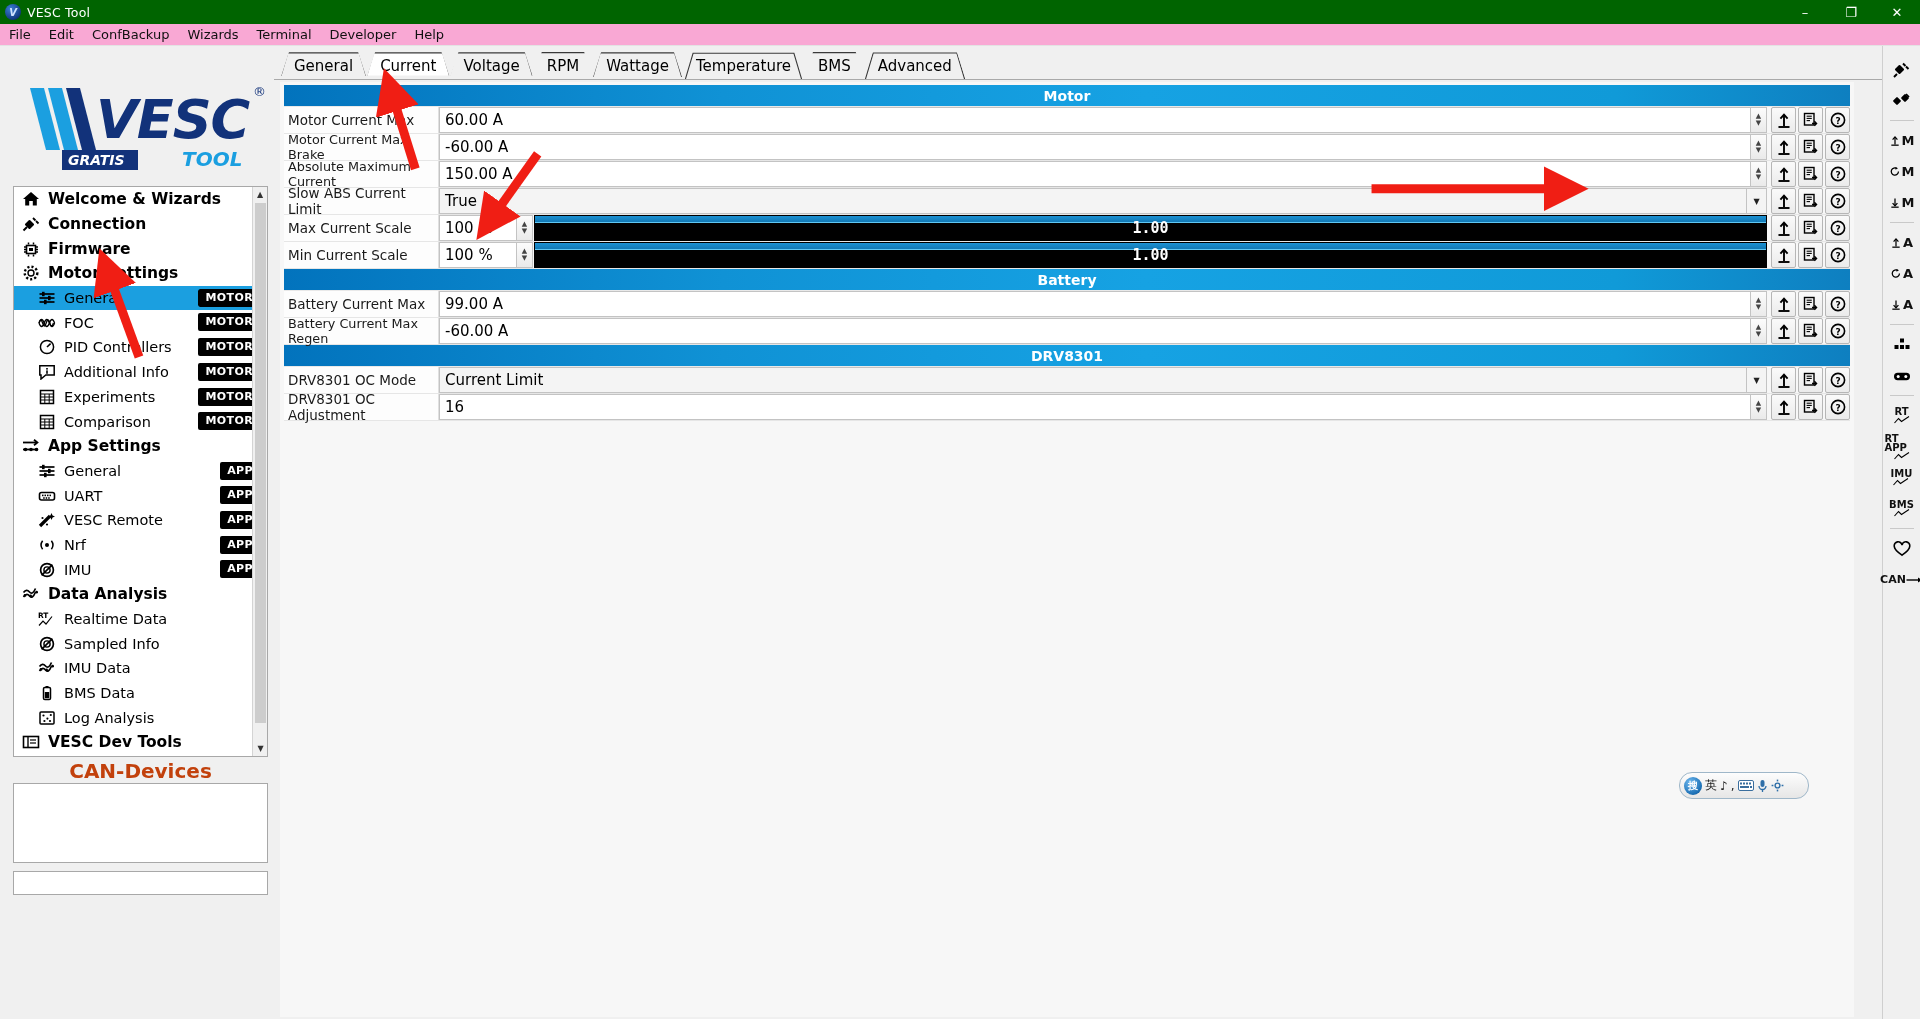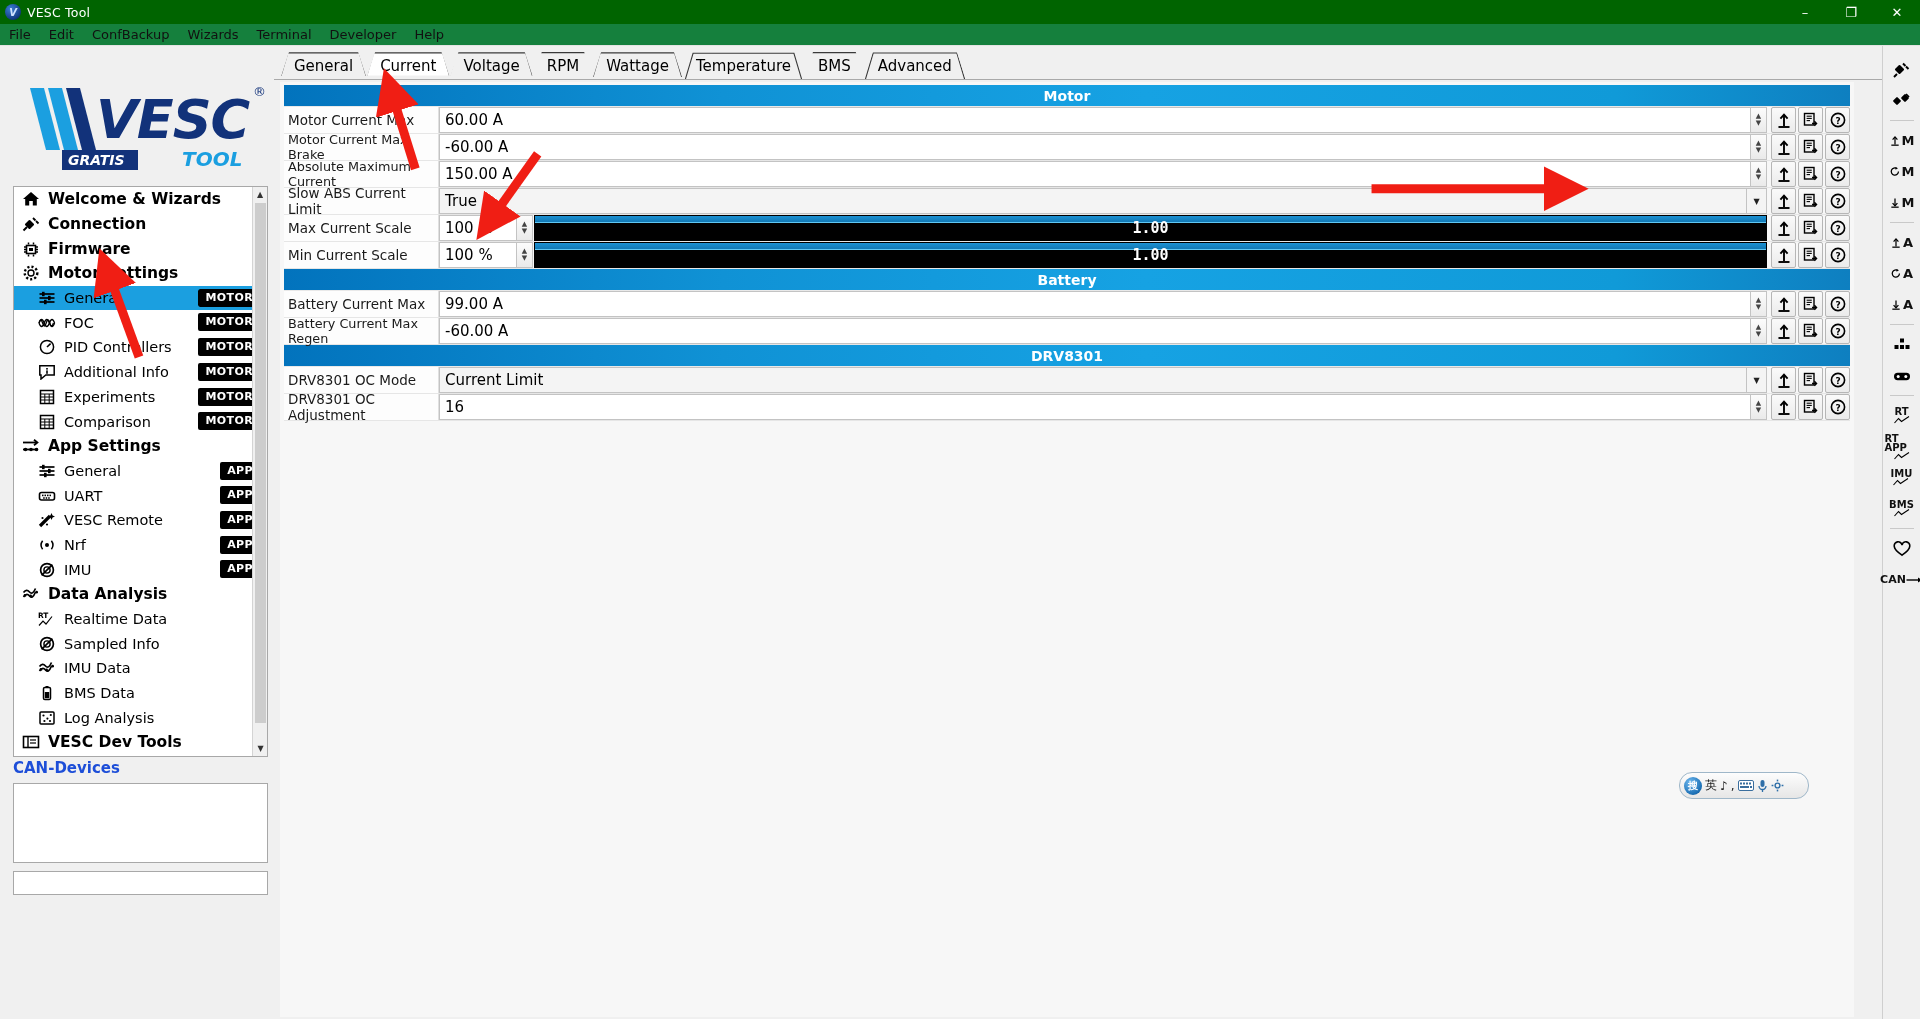--- a/index.html
+++ b/index.html
@@ -27,21 +27,21 @@
   }
   #titlebar .title-text { letter-spacing: .2px; }
   #win-ctl { position: absolute; right: 0; top: 0; height: 24px; display: flex; }
   #win-ctl .wb {
     width: 46px; height: 24px; display: flex; align-items: center; justify-content: center;
     color: #fff; font-size: 13px; line-height: 1;
   }
 
   
   #menubar {
-    height: 22px; background: #15803d; display: flex; align-items: center;
+    height: 22px; background: #f9a8d4; display: flex; align-items: center;
     font-size: 13px; color: #111; border-bottom: 1px solid #e3e3e3;
   }
   #menubar .mi { padding: 2px 9px; }
 
   
   #bodywrap { display: flex; height: calc(1019px - 24px - 22px); }
 
   
   #leftpanel { width: 274px; flex: 0 0 274px; background: #f0f0f0; position: relative; }
   #logo {
@@ -82,21 +82,21 @@
     height: 15px; display: flex; align-items: center; justify-content: center;
     font-size: 8px; color: #333; background: #f0f0f0;
   }
   #nav-scroll .thumb {
     position: absolute; top: 16px; left: 2px; width: 11px; height: 520px;
     background: #cdcdcd;
   }
   #nav-scroll .arrow.bot { position: absolute; bottom: 0; width: 15px; }
   #can-title {
     position: absolute; left: 13px; top: 713px; width: 255px;
-    text-align: left; font-weight: bold; font-size: 15px; color: #1d4ed8;
+    text-align: center; font-weight: bold; font-size: 20px; color: #c2410c;
   }
   #can-box {
     position: absolute; left: 13px; top: 737px; width: 255px; height: 80px;
     background: #fff; border: 1px solid #a8a8a8;
   }
   #can-box2 {
     position: absolute; left: 13px; top: 825px; width: 255px; height: 24px;
     background: #fff; border: 1px solid #a8a8a8;
   }
 

